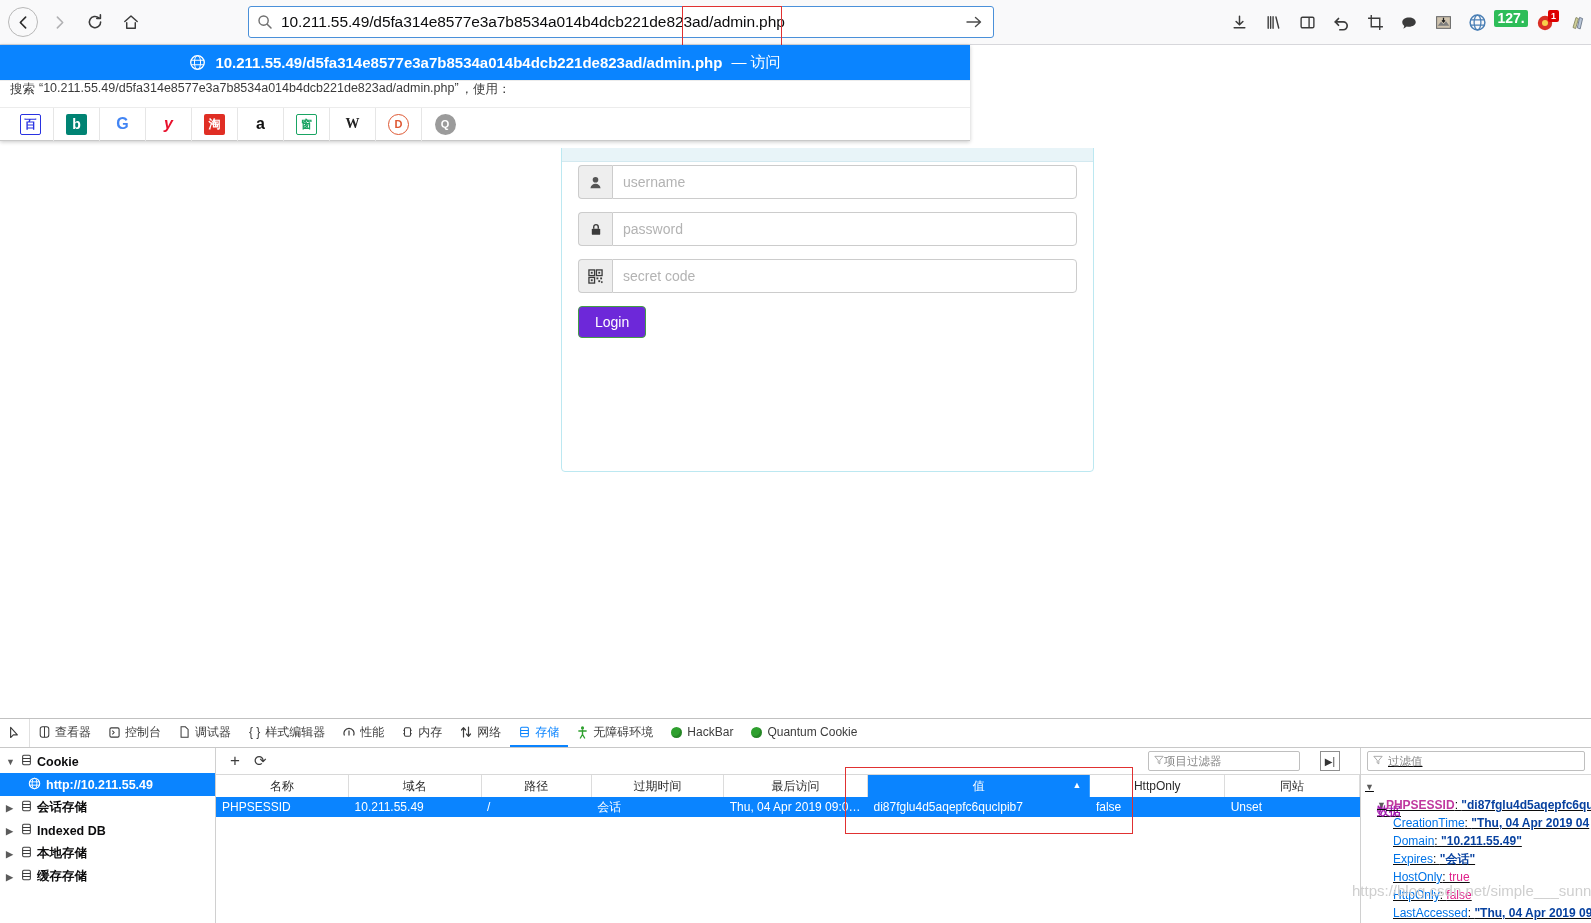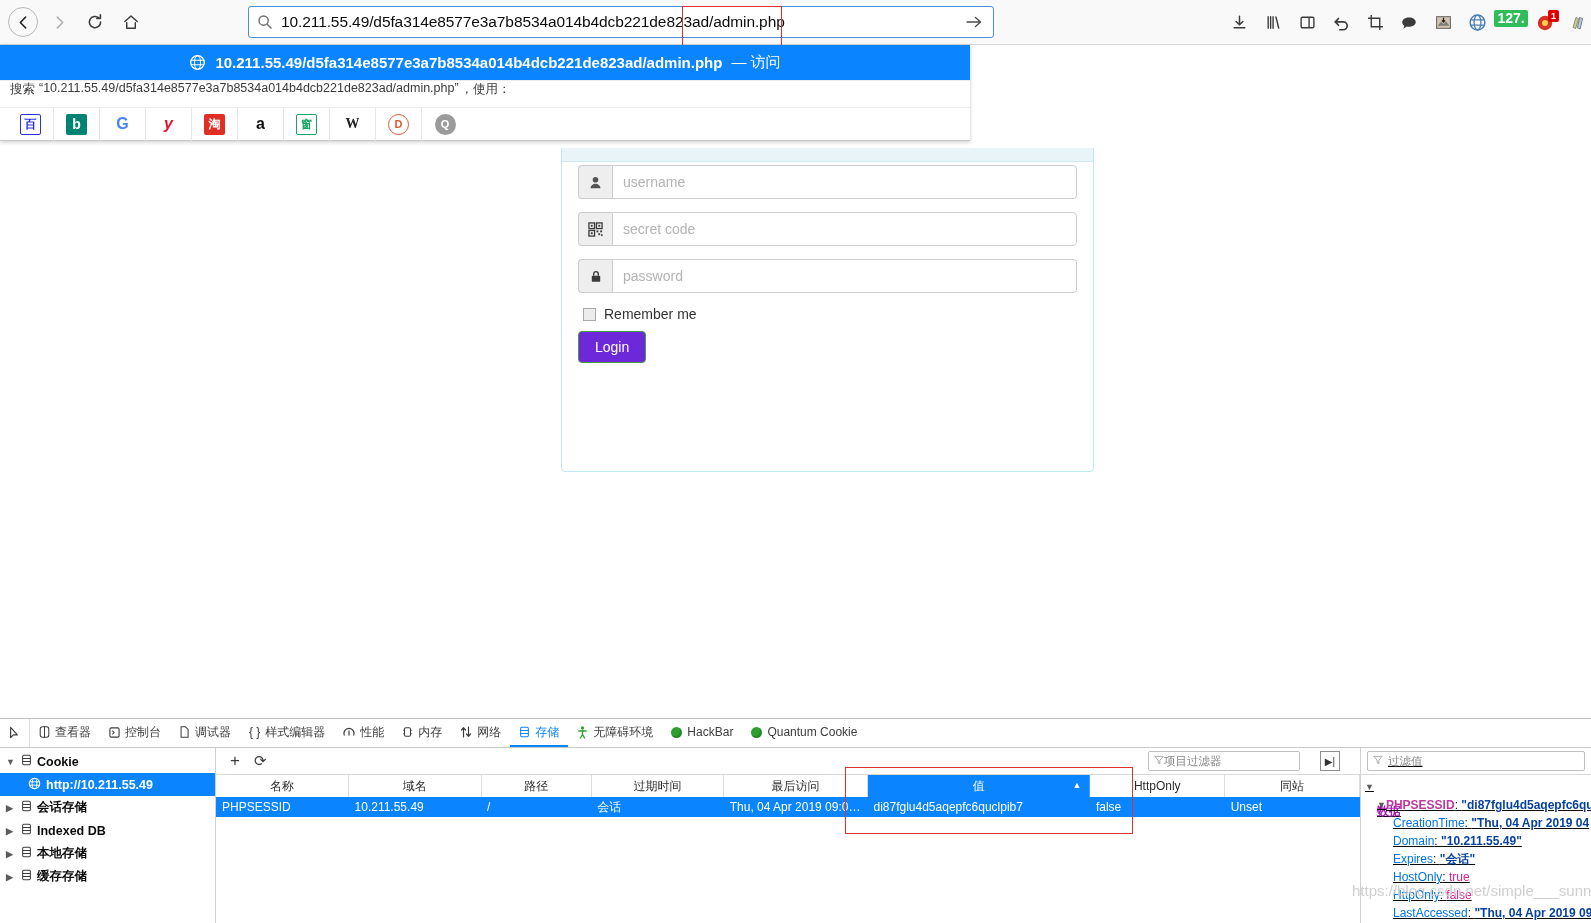--- a/index.html
+++ b/index.html
@@ -443,54 +443,50 @@
       <div class="login-body">
 
         <div class="ig">
           <span class="ig-addon">
             <svg width="15" height="15" viewBox="0 0 16 16">
                 <circle cx="8" cy="5" r="3" fill="#555"></circle>
                 <path d="M2.6 14c.4-3.1 2.7-4.8 5.4-4.8S13 10.9 13.4 14z" fill="#555"></path>
               </svg>
           </span>
           <input class="ig-input" placeholder="username" style="">
+        </div>
+
+        <div class="ig">
+          <span class="ig-addon">
+            <svg width="14" height="15" viewBox="0 0 16 16">
+                <rect x="3.2" y="7" width="9.6" height="7" rx="1" fill="#3b3b3b"></rect>
+                <path d="M5.4 7V5a2.6 2.6 0 0 1 5.2 0v2" stroke="#3b3b3b" stroke-width="1.6" fill="none"></path>
+              </svg>
+          </span>
+          <input class="ig-input" placeholder="password" style="">
         </div>
 
         <div class="ig">
           <span class="ig-addon">
             <svg width="15" height="15" viewBox="0 0 16 16" fill="#3b3b3b">
               <rect x="1" y="1" width="6" height="6" fill="none" stroke="#3b3b3b" stroke-width="1.4"></rect>
               <rect x="3" y="3" width="2" height="2"></rect>
               <rect x="9" y="1" width="6" height="6" fill="none" stroke="#3b3b3b" stroke-width="1.4"></rect>
               <rect x="11" y="3" width="2" height="2"></rect>
               <rect x="1" y="9" width="6" height="6" fill="none" stroke="#3b3b3b" stroke-width="1.4"></rect>
               <rect x="3" y="11" width="2" height="2"></rect>
               <rect x="9" y="9" width="2" height="2"></rect>
                 <rect x="13" y="9" width="2" height="2"></rect>
               <rect x="11" y="12" width="2" height="2"></rect>
                 <rect x="14" y="13" width="1.5" height="2"></rect>
             </svg>
           </span>
           <input class="ig-input" placeholder="secret code" style="">
         </div>
 
-        <div class="ig">
-          <span class="ig-addon">
-            <svg width="14" height="15" viewBox="0 0 16 16">
-                <rect x="3.2" y="7" width="9.6" height="7" rx="1" fill="#3b3b3b"></rect>
-                <path d="M5.4 7V5a2.6 2.6 0 0 1 5.2 0v2" stroke="#3b3b3b" stroke-width="1.6" fill="none"></path>
-              </svg>
-          </span>
-          <input class="ig-input" placeholder="password" style="">
-        </div>
-
-        <div class="remember">
-          <span class="cbx"></span>
-          <span>Remember me</span>
-        </div>
 
         <button class="btn-login">Login</button>
       </div>
     </div>
   </div>
 
   <div class="devtools">
 
     <div class="dt-toolbar">
       <div class="dt-picker">

